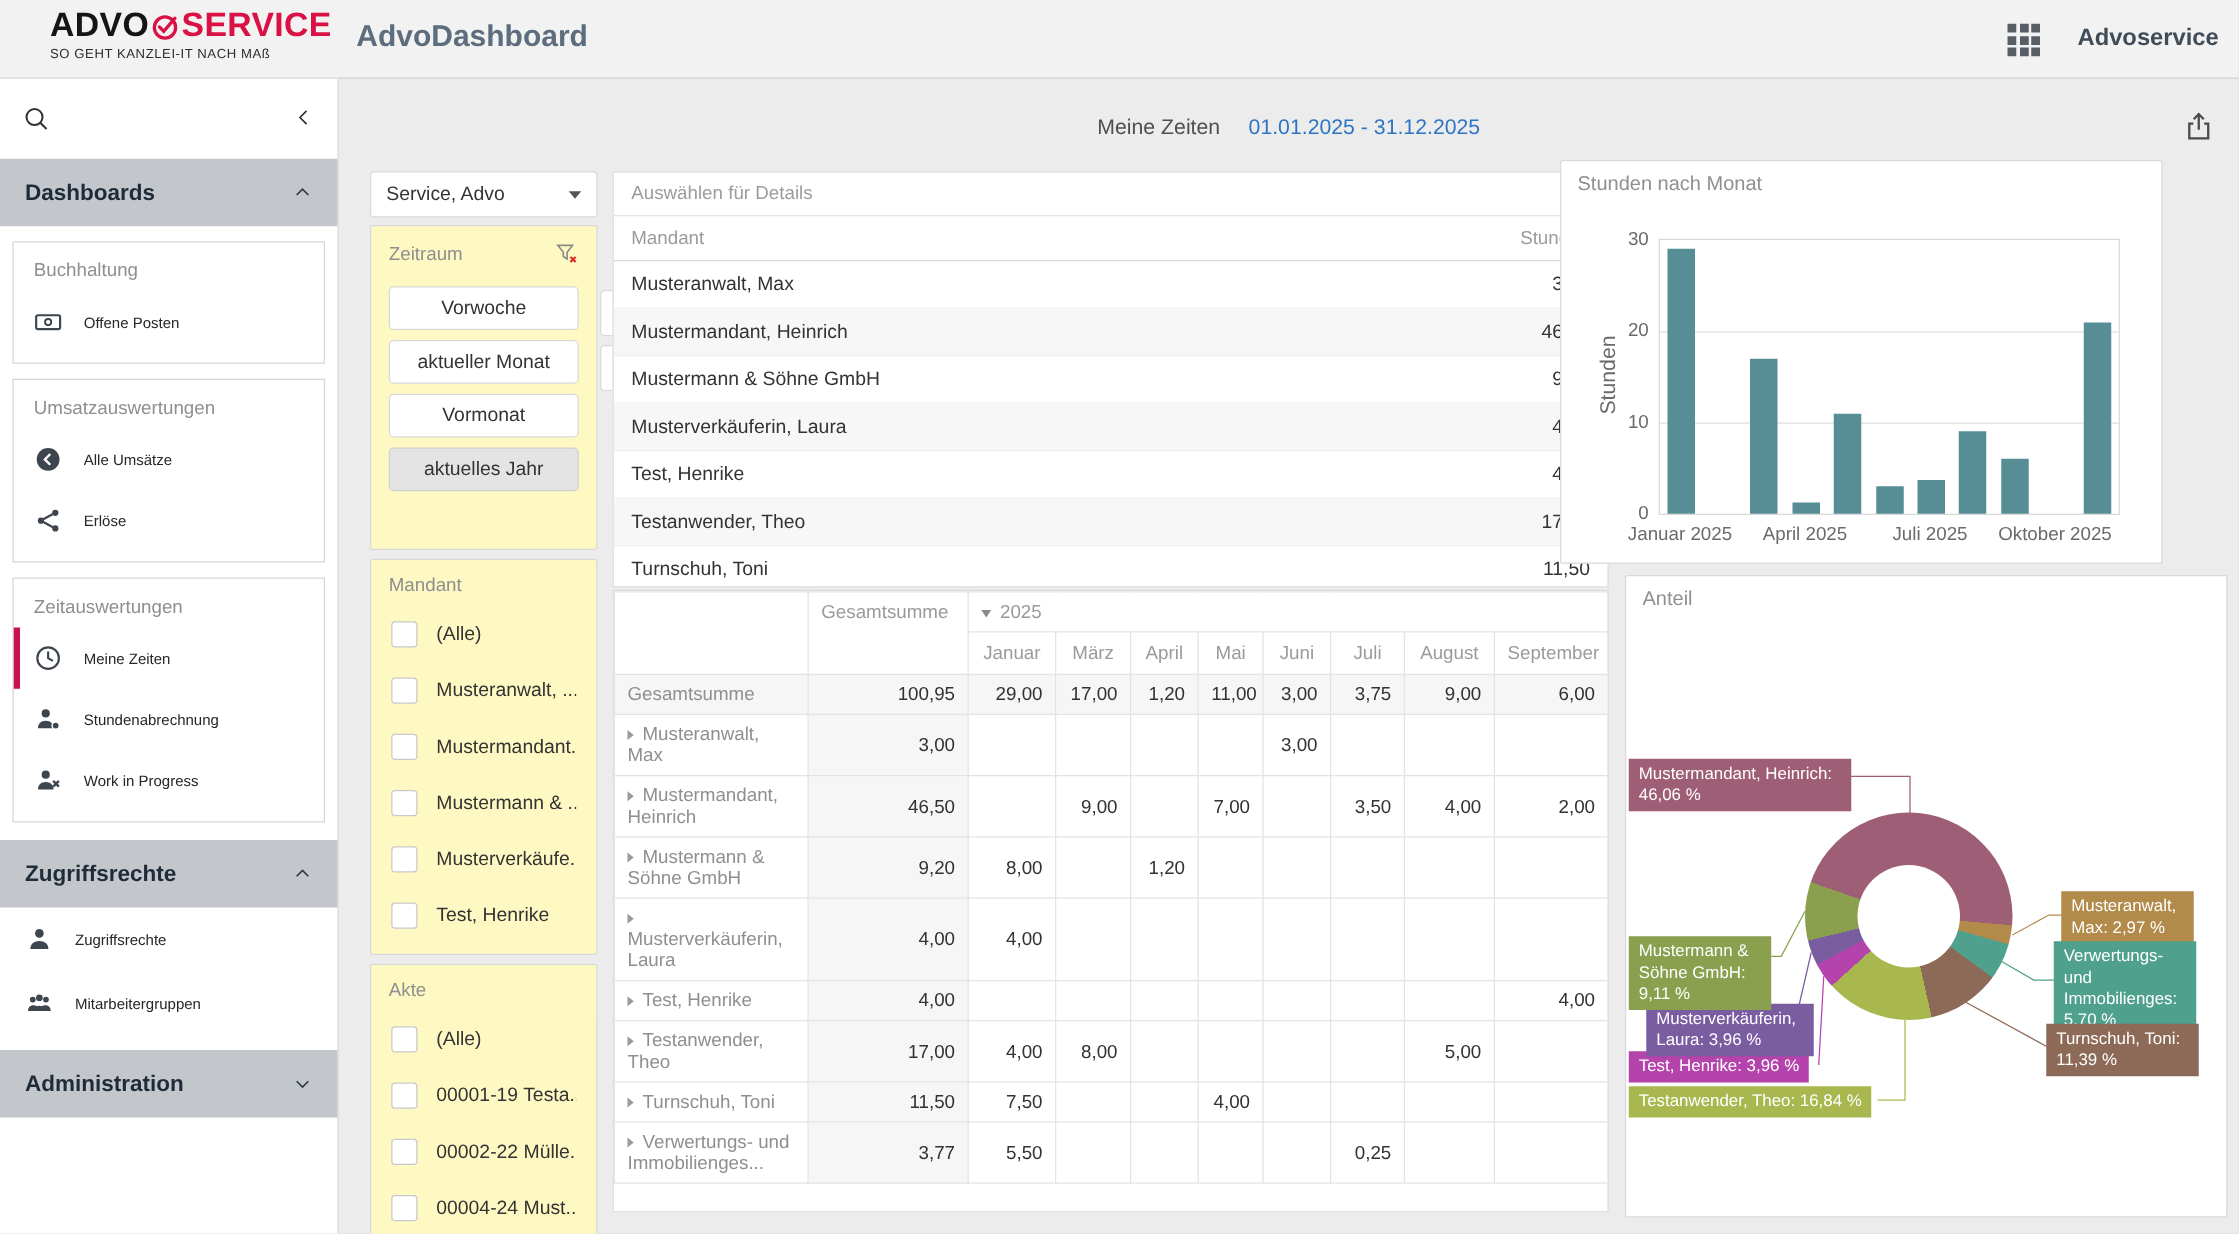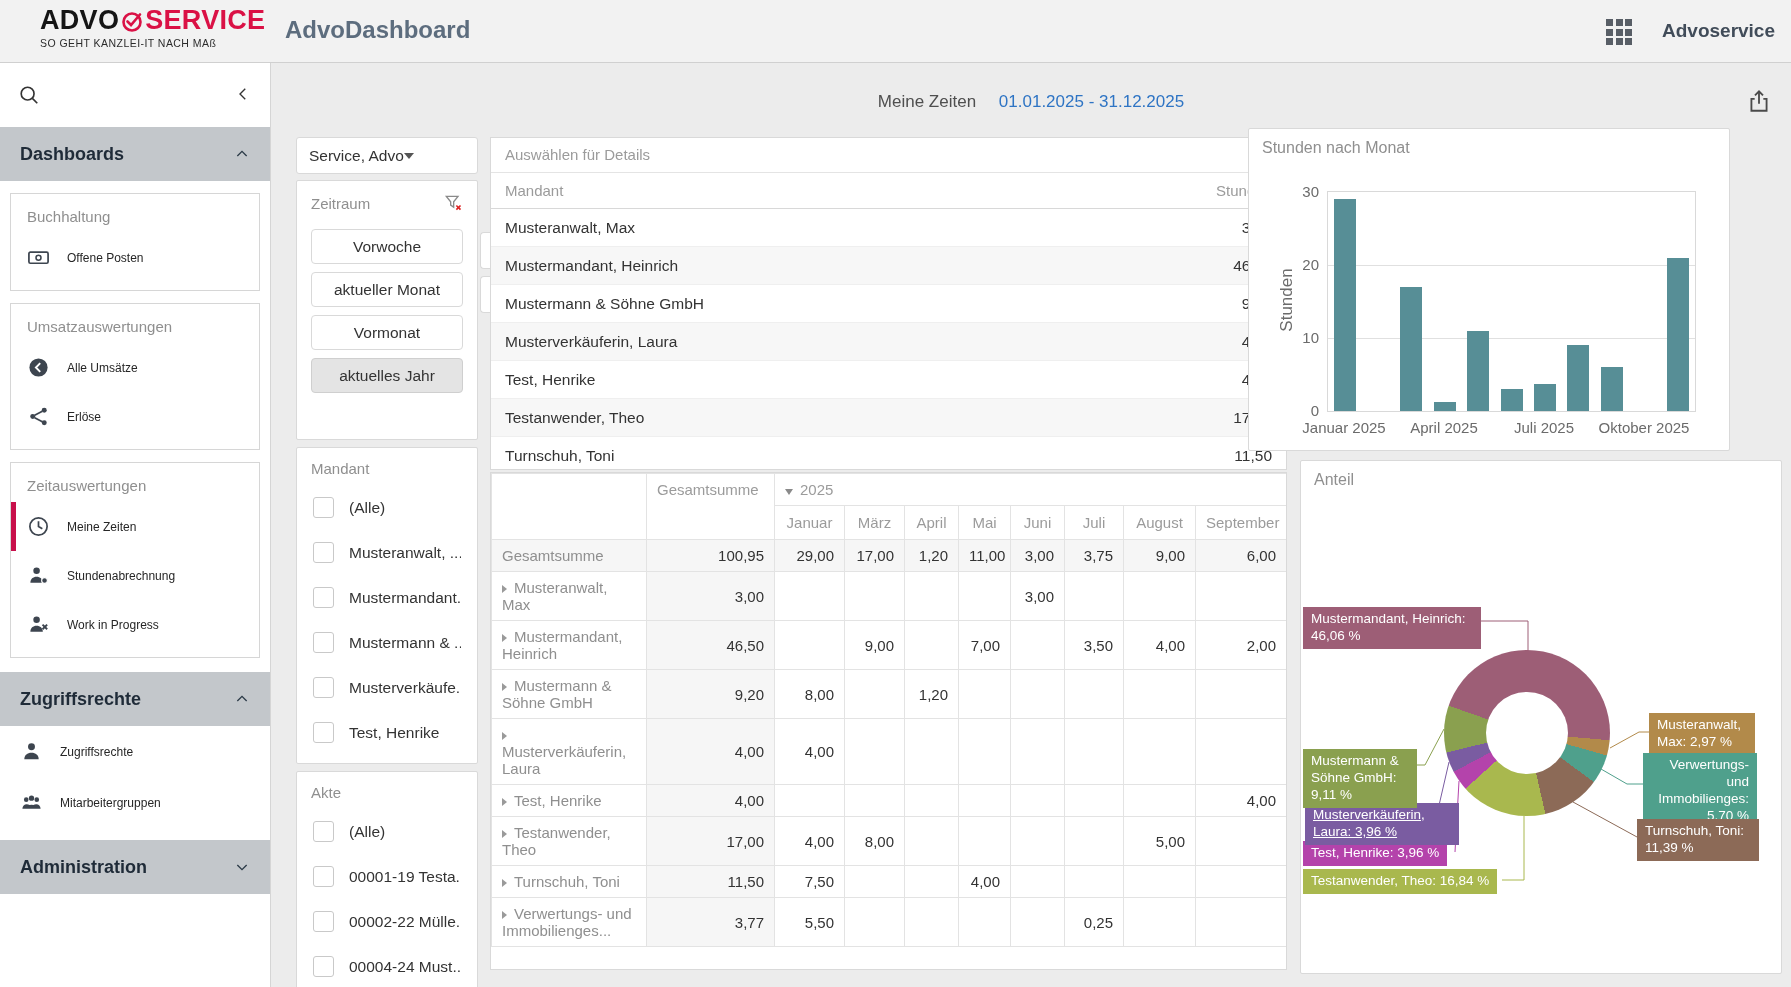--- a/index.html
+++ b/index.html
@@ -34,25 +34,25 @@
   .side-item .redbar{position:absolute;left:0;top:0;bottom:0;width:5px;background:#c8104b;}
   .plain-items .side-item{padding:14px 20px;}
   
   .view-titlebar{position:absolute;left:271px;top:92px;width:1520px;text-align:center;font-size:17px;}
   .view-title{color:#4f4f4f;margin-right:18px;}
   .date-range{color:#2e74c4;cursor:pointer;}
   .export-btn{position:absolute;left:1746px;top:88px;cursor:pointer;}
   
   .filter-col{position:absolute;left:296px;top:137px;width:182px;}
   .dataset-select{height:37px;background:#fff;border:1px solid #d9d9d9;border-radius:3px;display:flex;
-    align-items:center;padding:0 12px;font-size:15.5px;color:#333;
+    align-items:center;justify-content:space-between;padding:0 12px;font-size:15.5px;color:#333;
     box-sizing:border-box;margin-bottom:6px;cursor:pointer;}
   .sel-caret{width:0;height:0;border-left:5px solid transparent;border-right:5px solid transparent;
     border-top:6px solid #555;}
-  .filter-card{background:#ffffff;border:1px solid #d9d9d9;border-radius:2px;margin-bottom:7px;padding:8px 0 8px;}
+  .filter-card{background:#fef9c3;border:1px solid #d9d9d9;border-radius:2px;margin-bottom:7px;padding:8px 0 8px;}
   .filter-card .f-title{display:flex;align-items:center;justify-content:space-between;
     padding:4px 14px 8px;color:#8f8f8f;font-size:15px;}
   .zr-btn{display:block;margin:8px 14px;height:35px;width:calc(100% - 28px);background:#fff;
     border:1px solid #d9d9d9;border-radius:4px;font-size:15.5px;color:#333;cursor:pointer;
     font-family:"Liberation Sans",sans-serif;}
   .zr-btn.active{background:#e4e4e4;border-color:#cfcfcf;}
   .zeitraum-card{padding-bottom:38px;}
   .chk-row{display:flex;align-items:center;gap:15px;padding:12px 16px;font-size:15.5px;color:#333;}
   .chk{width:19px;height:19px;border:1px solid #c9c9c9;border-radius:3px;background:#fff;flex:0 0 auto;cursor:pointer;}
   .chk-label{white-space:nowrap;overflow:hidden;}
@@ -100,21 +100,21 @@
   .donut{position:absolute;left:143px;top:189px;width:166px;height:166px;border-radius:50%;}
   .hole{position:absolute;left:185px;top:231px;width:82px;height:82px;border-radius:50%;background:#fff;}
   .leads{position:absolute;left:0;top:0;}
   .callout{position:absolute;color:#fff;font-size:13.5px;line-height:1.25;padding:4px 8px;box-sizing:border-box;}
   .c0{left:2px;top:146px;width:178px;}
   .c1{left:348px;top:252px;width:106px;}
   .c2{left:342px;top:292px;width:114px;}
   .c3{left:336px;top:358px;width:122px;}
   .c4{left:2px;top:408px;white-space:nowrap;}
   .c5{left:2px;top:380px;white-space:nowrap;}
-  .c6{left:4px;top:342px;width:154px;text-decoration:underline;}
+  .c6{left:16px;top:342px;width:134px;}
   .c7{left:2px;top:288px;width:114px;}
   svg{display:block;}
 </style>
 </head>
 <body>
 
 <div class="stage">
 
   <div class="app-header">
     <div class="logo">
@@ -591,21 +591,21 @@
       <polyline class="leader" points="300,308 326,323 342,323" fill="none" stroke-width="1" stroke="#4fa08c"></polyline>
       <polyline class="leader" points="272,341 336,376" fill="none" stroke-width="1" stroke="#8c6a57"></polyline>
       <polyline class="leader" points="223,355 223,419 201,419" fill="none" stroke-width="1" stroke="#a9b84e"></polyline>
       <polyline class="leader" points="158,320 154,391" fill="none" stroke-width="1" stroke="#b443ab"></polyline>
       <polyline class="leader" points="148,301 136,353" fill="none" stroke-width="1" stroke="#7a5ca1"></polyline>
       <polyline class="leader" points="143,268 124,304 116,304" fill="none" stroke-width="1" stroke="#8aa04f"></polyline>
     </svg>
     <div class="hole"></div>
     <div class="callout c0" style="background: rgb(157, 94, 118);">Mustermandant, Heinrich: 46,06 %</div>
     <div class="callout c1" style="background: rgb(178, 138, 74);">Musteranwalt, Max: 2,97 %</div>
-    <div class="callout c2" style="background: rgb(79, 160, 140); text-align: right;">Verwertungs- und Immobilienges: 5,70 %</div>
+    <div class="callout c2" style="background: rgb(79, 160, 140);">Verwertungs- und Immobilienges: 5,70 %</div>
     <div class="callout c3" style="background: rgb(140, 106, 87);">Turnschuh, Toni: 11,39 %</div>
     <div class="callout c4" style="background: rgb(169, 184, 78);">Testanwender, Theo: 16,84 %</div>
     <div class="callout c5" style="background: rgb(180, 67, 171);">Test, Henrike: 3,96 %</div>
     <div class="callout c6" style="background: rgb(122, 92, 161);">Musterverkäuferin, Laura: 3,96 %</div>
     <div class="callout c7" style="background: rgb(138, 160, 79);">Mustermann &amp; Söhne GmbH: 9,11 %</div>
   </div>
 
 </div>
 
 </body></html>

